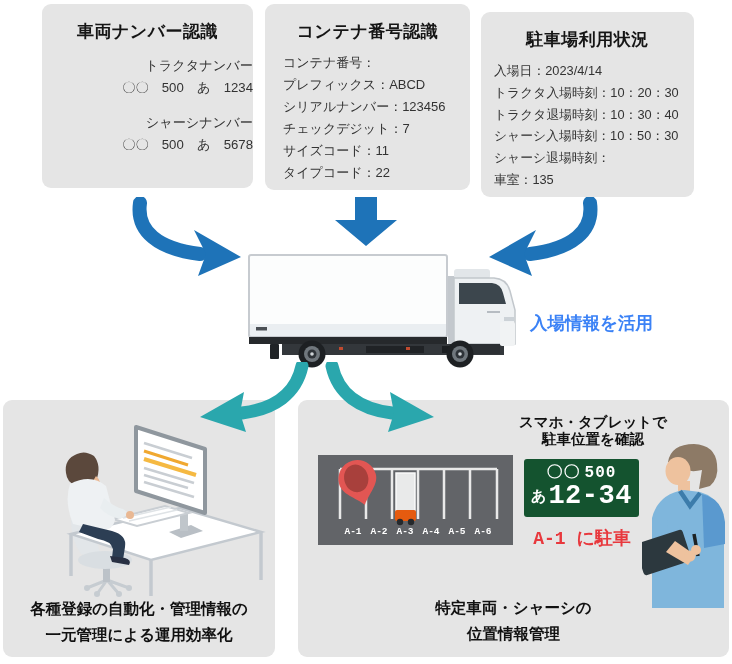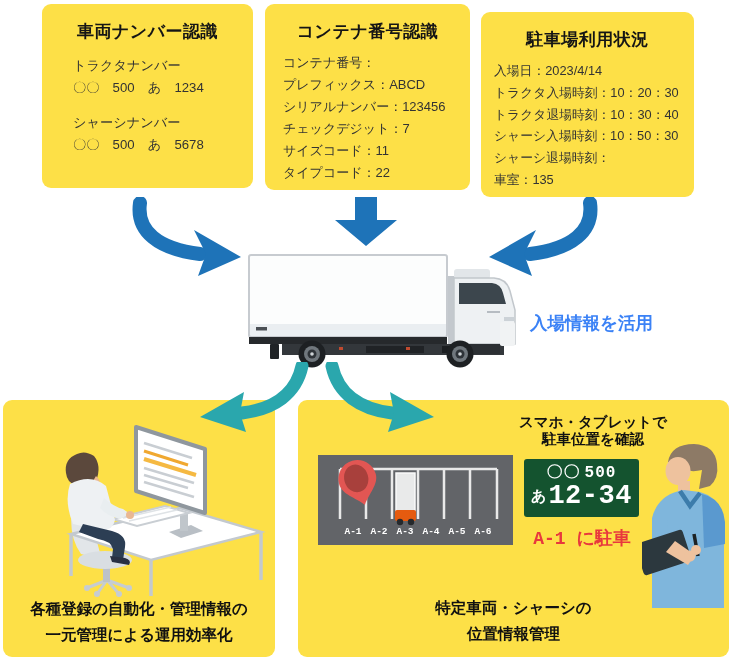--- a/index.html
+++ b/index.html
@@ -1,26 +1,26 @@
 <!DOCTYPE html>
 <html><head>
 <meta charset="utf-8">
 <style>
   html,body { margin:0; padding:0; background:#ffffff; }
   .stage {
     position:relative; width:732px; height:664px; background:#ffffff;
     font-family:"Liberation Sans", sans-serif; overflow:hidden;
   }
-  .card { position:absolute; background:#fde047; border-radius:9px; z-index:1; }
+  .card { position:absolute; background:#e5e5e5; border-radius:9px; z-index:1; }
   .card h3 { margin:0; padding-top:16px; text-align:center; font-size:17px; font-weight:bold; color:#151515; letter-spacing:0.5px; }
   .card .body { color:#333; }
   .card-1 { left:42px; top:4px; width:211px; height:184px; }
   .card-2 { left:265px; top:4px; width:205px; height:186px; }
   .card-3 { left:481px; top:12px; width:213px; height:185px; }
-  .card-1 .body { padding:12px 0 0 31px; font-size:13.2px; }
+  .card-1 .body { padding:12px 0 0 31px; font-size:13.2px;text-align:right; }
   .card-1 .grp + .grp { margin-top:12px; }
   .card-1 p, .card-2 p, .card-3 p { margin:0; line-height:1.7; }
   .card-2 .body { padding:9px 0 0 18px; font-size:13px; }
   .card-3 .body { padding:9px 0 0 13px; font-size:12.8px; }
   .arrow-svg { position:absolute; z-index:5; }
   .truck-svg { position:absolute; left:246px; top:250px; z-index:2; }
   .center-caption { position:absolute; left:530px; top:311px; font-size:17.5px; font-weight:bold; color:#3b82f6; z-index:2; }
   .card-bl { left:3px; top:400px; width:272px; height:257px; }
   .card-br { left:298px; top:400px; width:431px; height:257px;font-family:Liberation Mono, monospace; }
   .bl-illu { position:absolute; left:14px; top:12px; }

